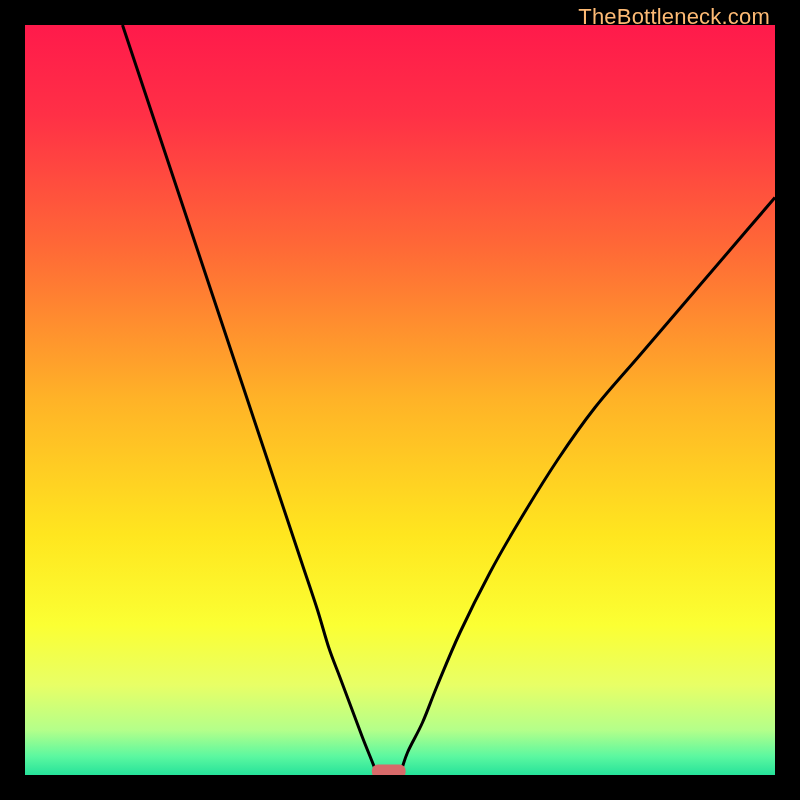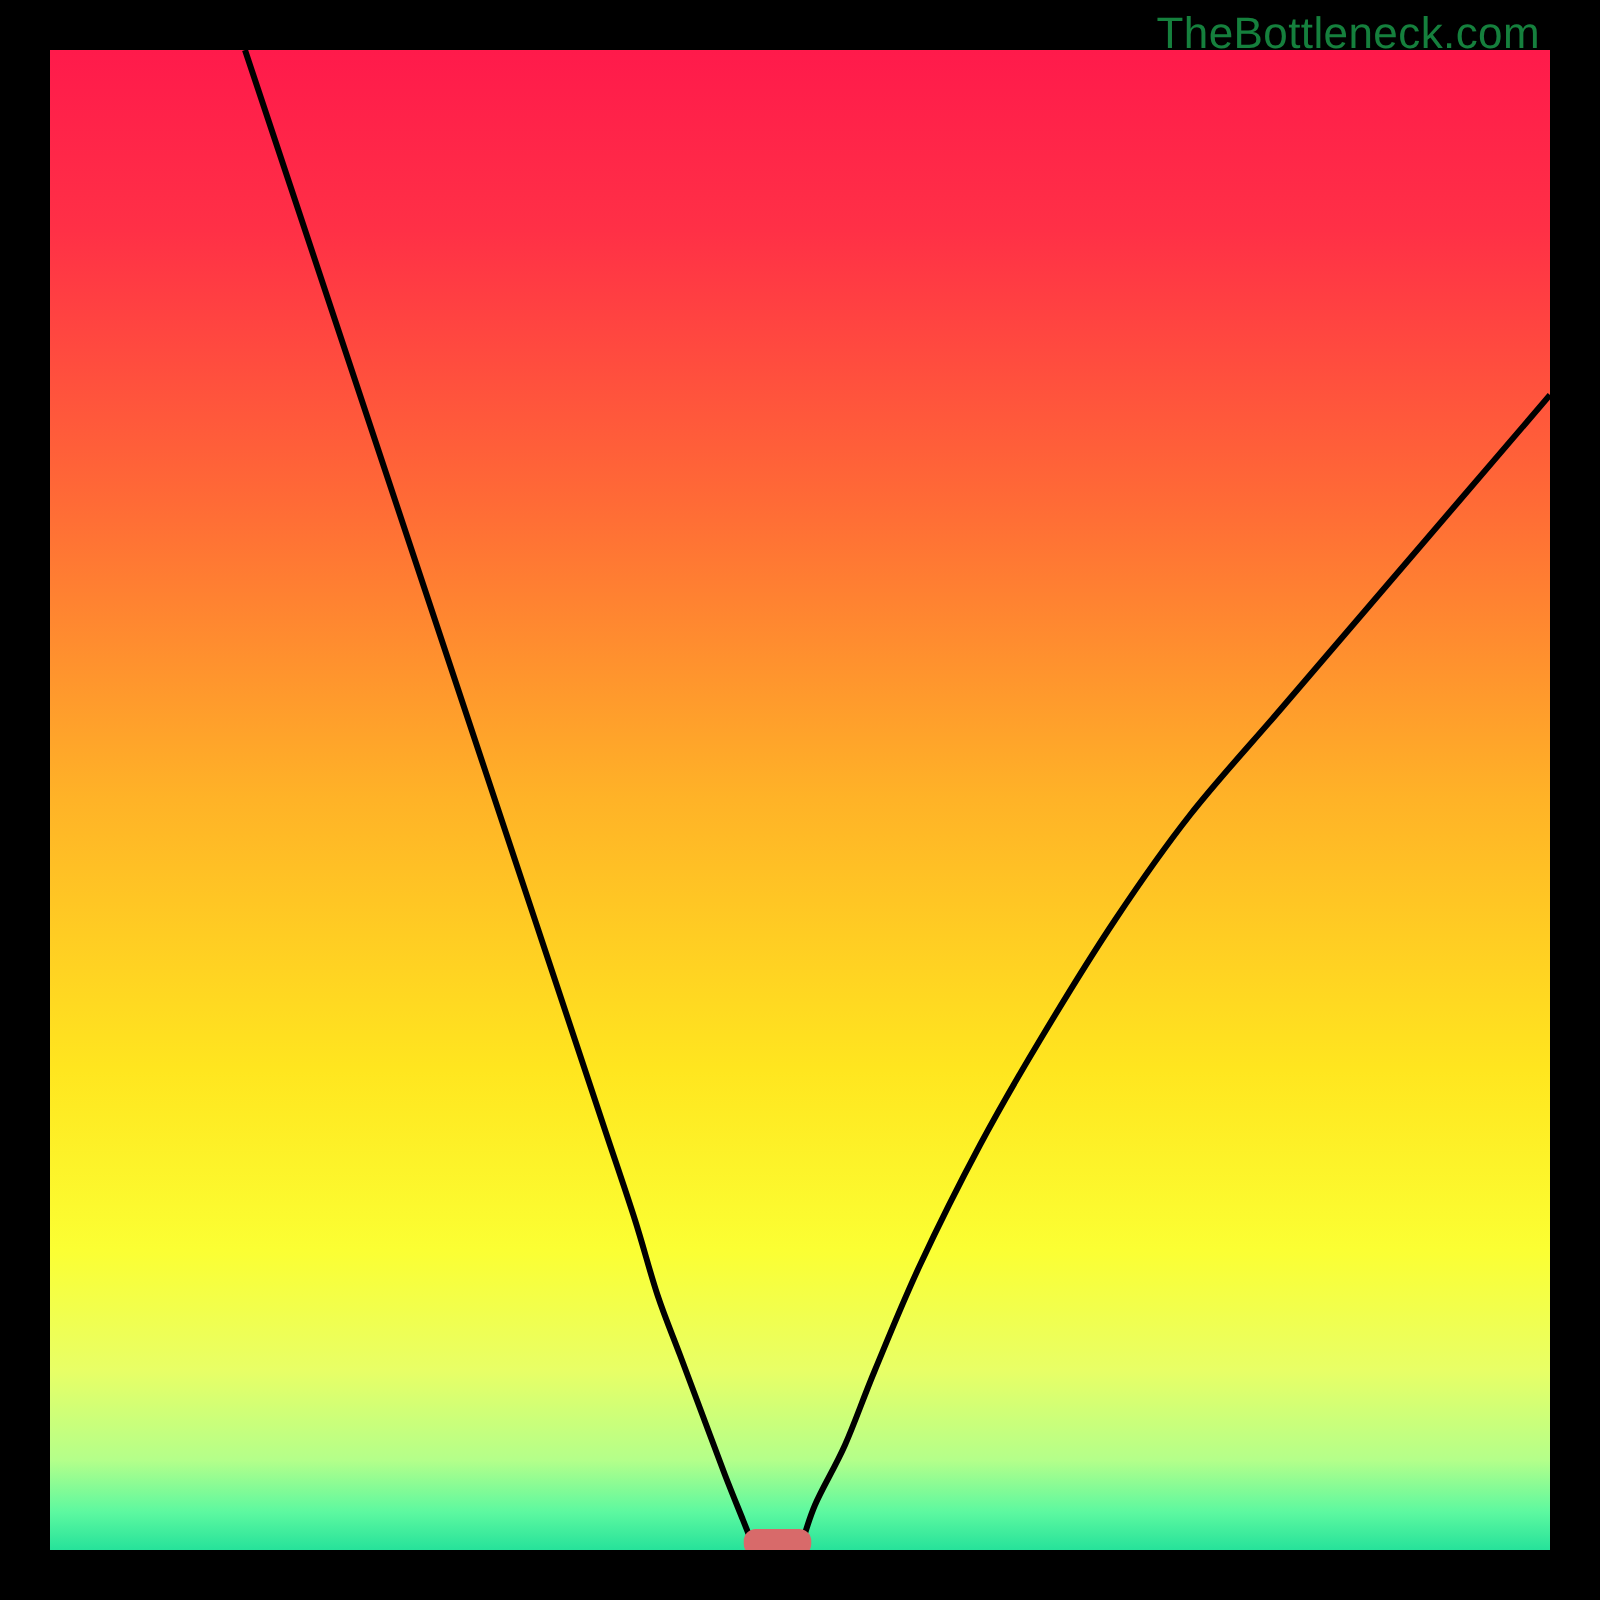--- a/index.html
+++ b/index.html
@@ -23,21 +23,21 @@
     position: absolute;
     left: 0;
     top: 0;
     width: 750px;
     height: 750px;
   }
   .watermark {
     position: absolute;
     top: 4px;
     right: 30px;
-    color: #15803d;
+    color: #fdba74;
     font-size: 22px;
     font-weight: 500;
     letter-spacing: 0.2px;
     user-select: none;
   }
 </style>
 </head>
 <body>
 
 <div class="frame">

